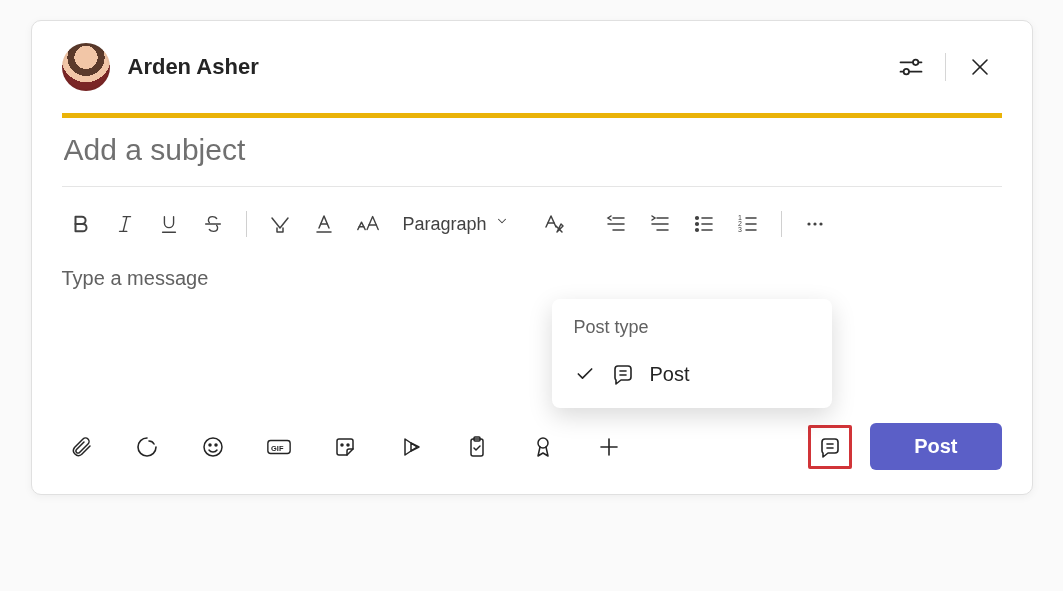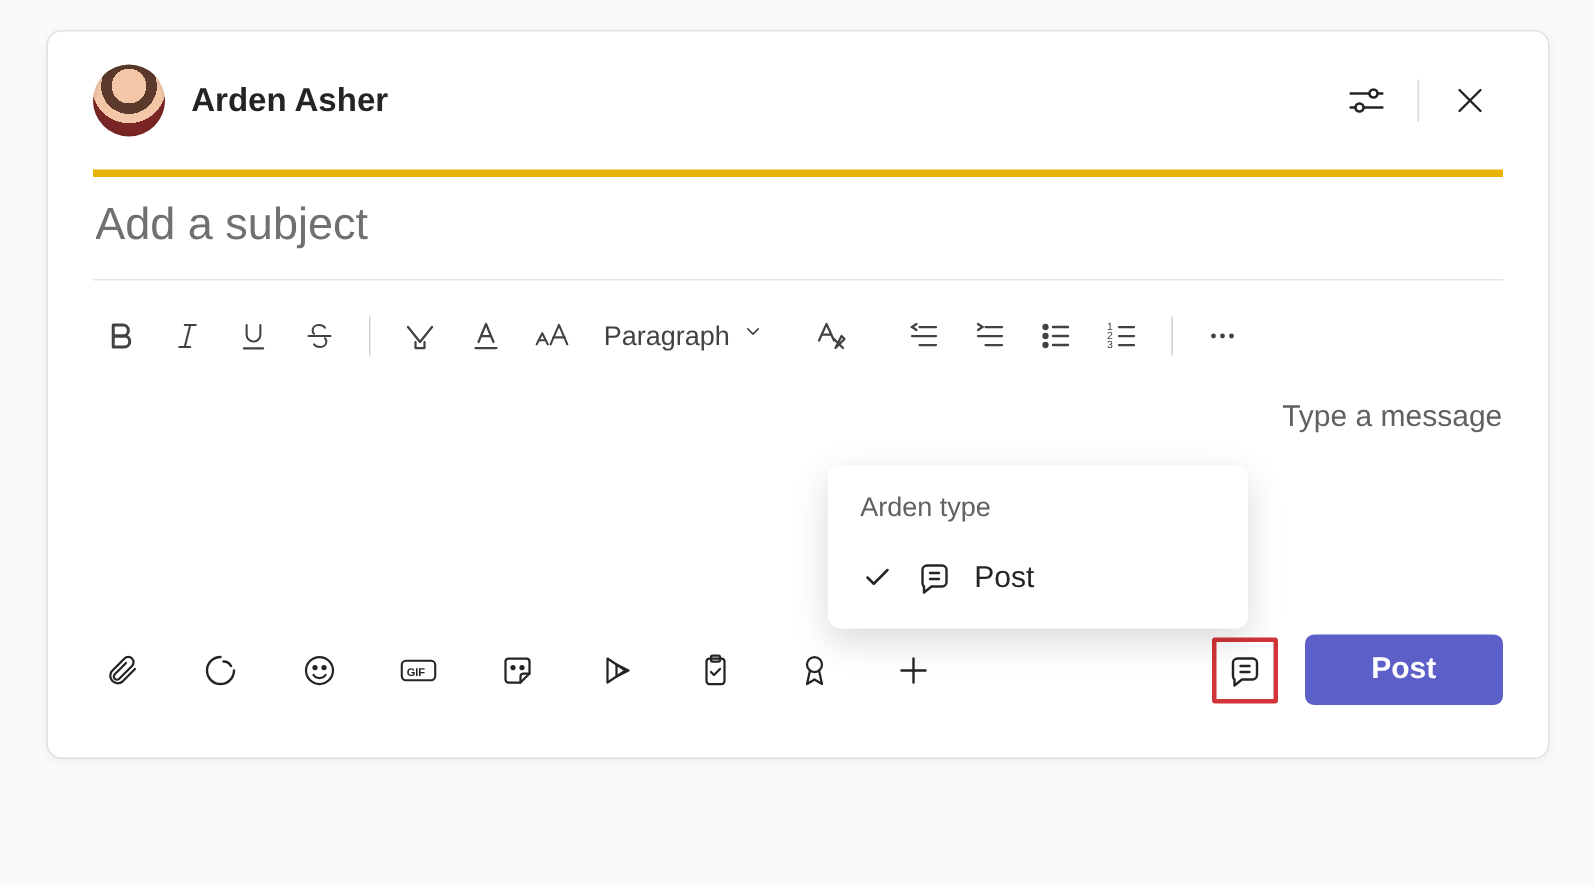--- a/index.html
+++ b/index.html
@@ -10,21 +10,21 @@
     background: #fafafa;
     color: #242424;
   }
   .compose-card {
     width: 1002px;
     margin: 0 auto;
     background: #fff;
     border: 1px solid #e0e0e0;
     border-radius: 10px;
     box-shadow: 0 2px 8px rgba(0,0,0,0.05);
-    padding: 22px 30px 35px 30px;
+    padding: 22px 30px 24px 30px;
     position: relative;
   }
 
   
   .header {
     display: flex;
     align-items: center;
     padding-bottom: 22px;
   }
   .avatar {
@@ -119,21 +119,20 @@
     border: none;
     cursor: pointer;
     padding: 6px 10px;
     font-family: inherit;
   }
 
   
   .message-body {
     min-height: 160px;
     padding: 14px 0 0 0;
-    text-align: right;
   }
   .message-placeholder {
     color: #616161;
     font-size: 20px;
   }
 
   
   .bottom-bar {
     display: flex;
     align-items: center;
@@ -495,21 +494,21 @@
             <line x1="9" y1="9" x2="15" y2="9"></line>
               <line x1="9" y1="13" x2="15" y2="13"></line>
           </svg>
         </span>
       </button>
       <button class="post-btn">Post</button>
     </div>
   </div>
 
   <div class="popover">
-    <div class="popover-title">Arden type</div>
+    <div class="popover-title">Post type</div>
 
     <div class="popover-item">
       <span class="check-slot">
         <svg width="20" height="20" viewBox="0 0 24 24" fill="none" stroke="currentColor" stroke-width="2" stroke-linecap="round" stroke-linejoin="round">
           <polyline points="4 12 9 17 20 6"></polyline>
         </svg>
       </span>
       <span class="type-icon">
         <svg width="24" height="24" viewBox="0 0 24 24" fill="none" stroke="currentColor" stroke-width="1.6" stroke-linecap="round" stroke-linejoin="round">
           <path d="M4 7a3 3 0 0 1 3-3h10a3 3 0 0 1 3 3v8a3 3 0 0 1-3 3h-7l-5 4v-4a3 3 0 0 1-1-2z"></path>

